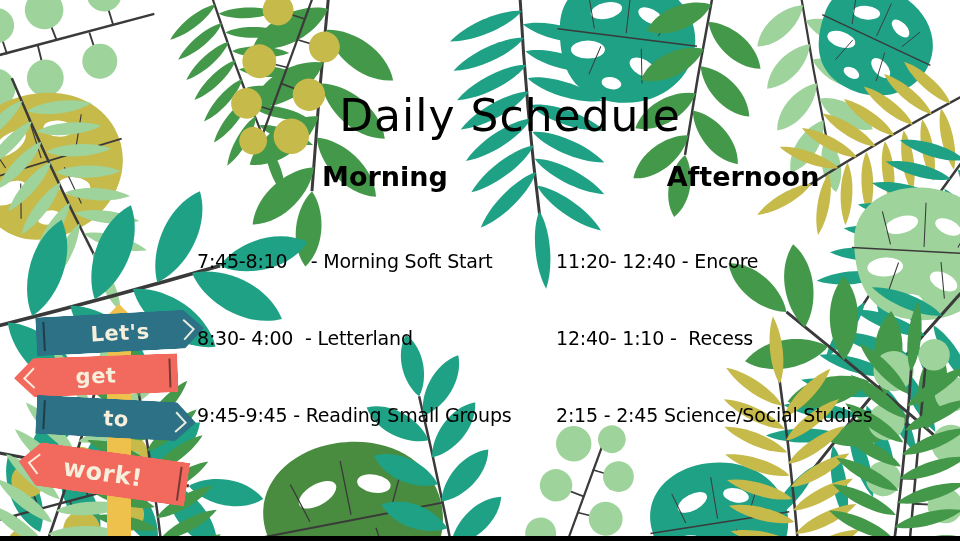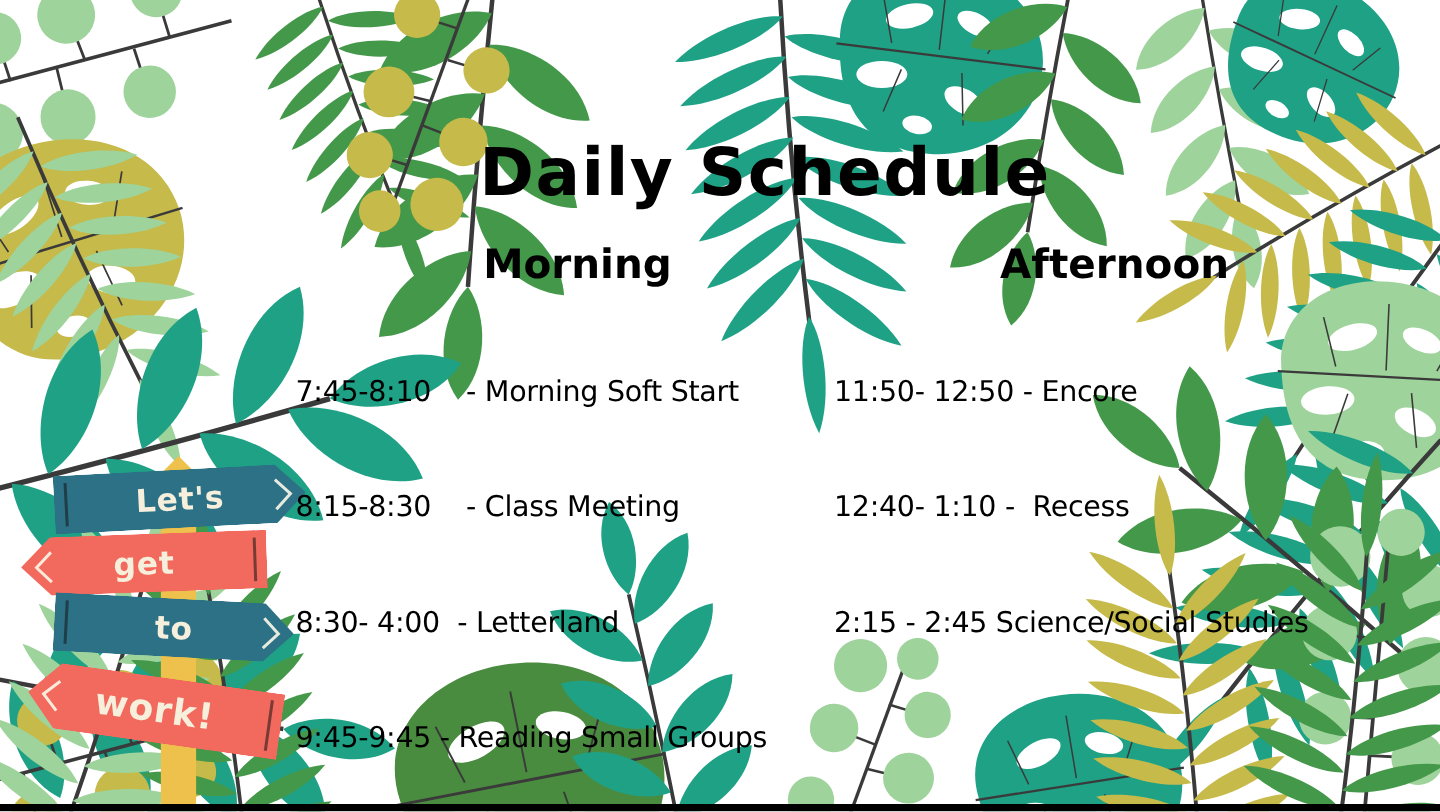--- a/index.html
+++ b/index.html
@@ -7,21 +7,21 @@
     position:relative; width:960px; height:541px;
     background:var(--c-background,#fff);
     overflow:hidden;
     font-family:"DejaVu Sans","Liberation Sans",sans-serif;
     color:var(--c-text-black,#000);
   }
   svg.border-art { position:absolute; left:0; top:0; z-index:1; }
 
   .title {
     position:absolute; left:510px; top:90px; transform:translateX(-50%);
-    font-size:44px; font-weight:bold; white-space:nowrap; z-index:4;
+    font-size:44px; font-weight:normal; white-space:nowrap; z-index:4;
     letter-spacing:1px;
   }
   .col-header {
     position:absolute; top:161px; transform:translateX(-50%);
     font-size:27px; font-weight:bold; white-space:nowrap; z-index:4;
   }
   .col-header.morning   { left:385px; }
   .col-header.afternoon { left:743px; }
 
   .list {
@@ -187,31 +187,30 @@
     <span>work!</span>
   </div>
 
   <div class="title">Daily Schedule</div>
 
   <div class="col-header afternoon">Afternoon</div>
   <div class="col-header morning">Morning</div>
 
   <div class="list morning">
     <div>7:45-8:10    - Morning Soft Start</div>
-    <div>8:15-8:30    - Class Meeting</div>
     <div>8:30- 4:00  - Letterland</div>
     <div>9:45-9:45 - Reading Small Groups</div>
     
     
     
     
     
   </div>
 
   <div class="list afternoon">
-    <div>11:50- 12:50 - Encore</div>
+    <div>11:20- 12:40 - Encore</div>
     <div>12:40- 1:10 -  Recess</div>
     <div>2:15 - 2:45 Science/Social Studies</div>
     
   </div>
 
   <div class="bottom-bar"></div>
 </div>
 
 </body></html>

